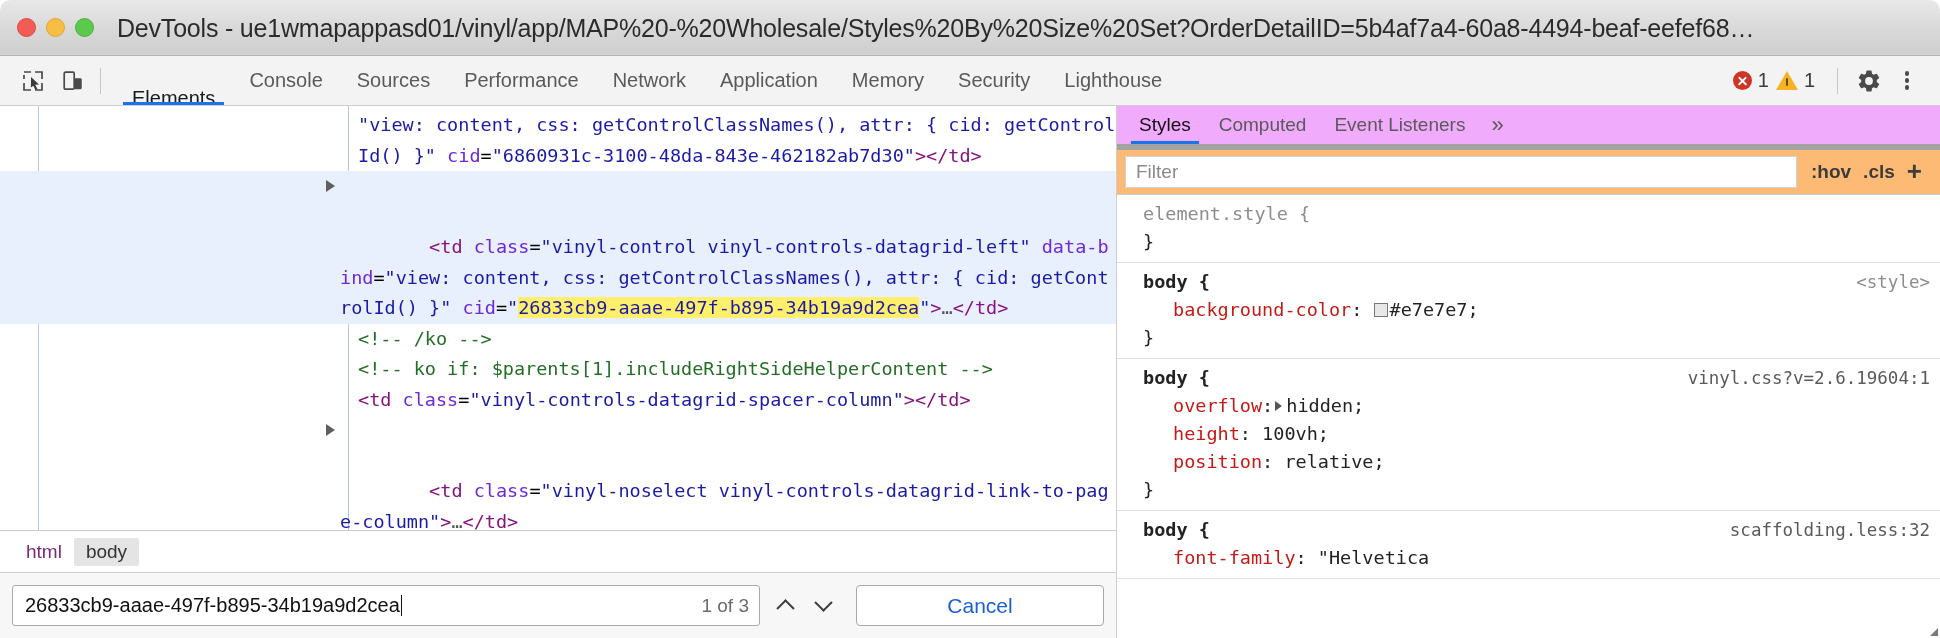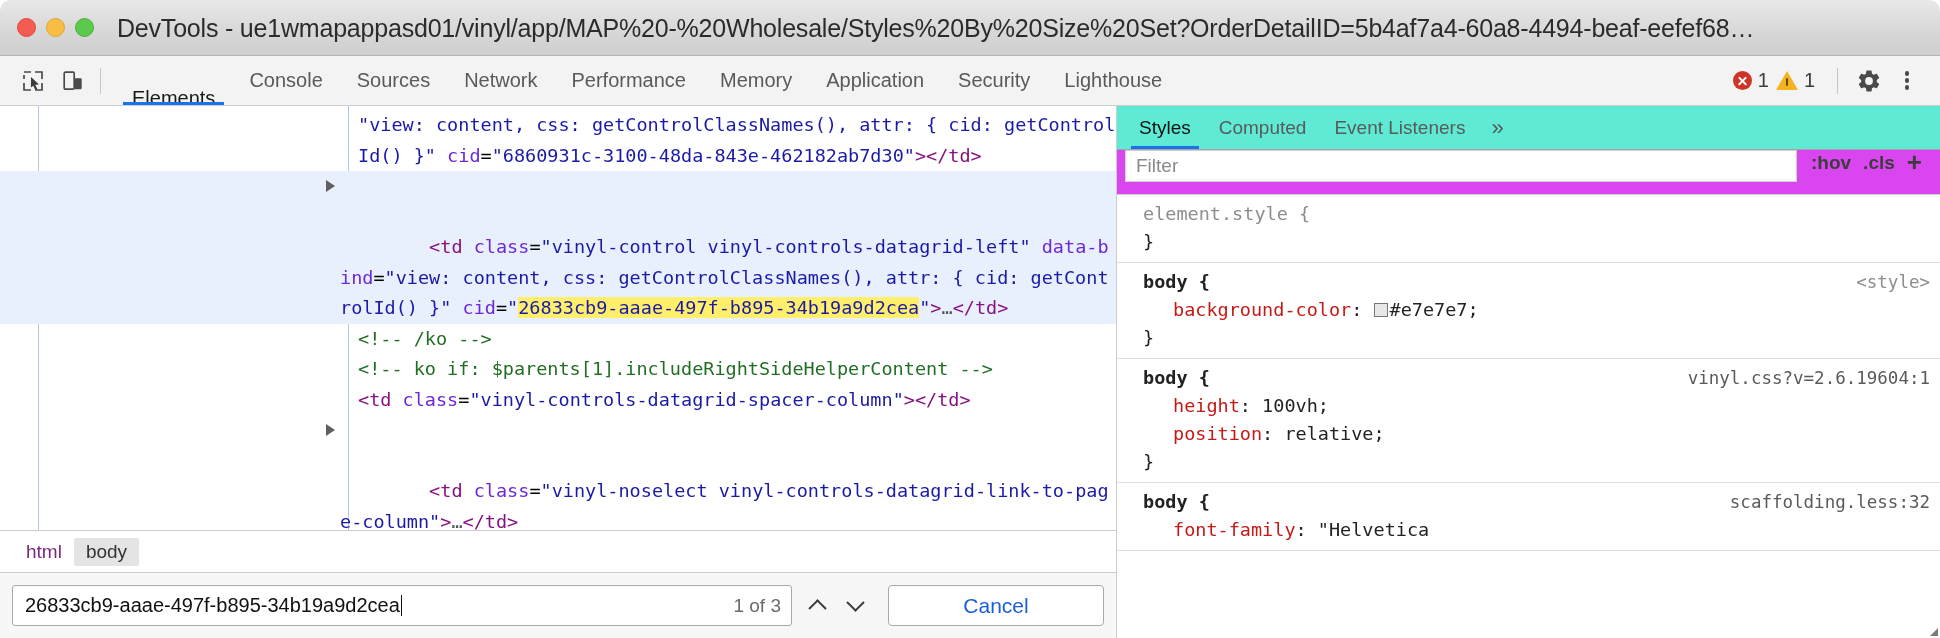--- a/index.html
+++ b/index.html
@@ -224,59 +224,59 @@
   }
   .chev {
     width: 13px; height: 13px;
     border-left: 2.3px solid #3c3c3c;
     border-top: 2.3px solid #3c3c3c;
   }
   .chev.up { transform: rotate(45deg) translate(2px, 2px); }
   .chev.down { transform: rotate(-135deg) translate(2px, 2px); }
   .cancel-btn {
     margin-left: 14px;
-    width: 216px; height: 41px;
+    width: 248px; height: 41px;
     display: flex; align-items: center; justify-content: center;
     border: 1px solid #a9a9a9; border-radius: 4px;
     background: #fff;
     font-size: 21px; color: #1a5fd6;
     cursor: pointer;
     font-family: "Liberation Sans", sans-serif;
   }
 
   
   .styles-pane {
     flex: 1 1 auto; min-width: 0;
     display: flex; flex-direction: column;
     background: #fff;
   }
   .styles-tabs {
     flex: 0 0 44px; height: 44px;
-    background: #5eead4;
-    border-bottom: 1px solid #a3a3a3;
+    background: #f0abfc;
+    border-bottom: 6px solid #a3a3a3;
     display: flex; align-items: stretch;
     padding-left: 8px;
   }
   .stab {
     display: flex; align-items: center;
     padding: 0 14px;
     font-size: 19px; color: #5a5a5a; cursor: pointer;
     position: relative; white-space: nowrap;
   }
   .stab.active { color: #111; }
   .stab.active::after {
     content: ""; position: absolute; left: 6px; right: 6px; bottom: 0;
     height: 3px; background: #1a73e8;
   }
   .stab.more { font-size: 22px; color: #5a5a5a; padding: 0 12px; }
   .filter-row {
     flex: 0 0 45px; height: 45px;
-    background: #d946ef;
+    background: #fdba74;
     border-bottom: 1px solid #cdcdcd;
-    display: flex; align-items: flex-start;
+    display: flex; align-items: center;
     padding: 0 8px 0 8px;
   }
   .filter-input {
     flex: 1 1 auto; height: 32px;
     background: #fff; border: 1px solid #d2d2d2;
     display: flex; align-items: center; padding: 0 10px;
     font-size: 19px; color: #8a8a8a;
     font-family: "Liberation Sans", sans-serif;
     min-width: 0;
   }
@@ -361,24 +361,24 @@
           <rect x="12.2" y="8.2" width="7.5" height="11" rx="1.2" fill="#4a4a4a"></rect>
         </svg>
       </div>
       <div class="tool-sep"></div>
     </div>
 
     <div class="tabs">
       <div class="tab active">Elements</div>
       <div class="tab">Console</div>
       <div class="tab">Sources</div>
+      <div class="tab">Performance</div>
       <div class="tab">Network</div>
-      <div class="tab">Performance</div>
+      <div class="tab">Application</div>
       <div class="tab">Memory</div>
-      <div class="tab">Application</div>
       <div class="tab">Security</div>
       <div class="tab">Lighthouse</div>
     </div>
 
     <div class="toolbar-right">
       <div class="badge-group">
         <div class="badge">
           <span class="err-ico"></span>
           <span class="badge-count">1</span>
         </div>
@@ -487,20 +487,23 @@
           <div class="close-brace">}</div>
         </div>
 
         <div class="rule">
           <div class="rule-head">
             <span class="sel-name">body</span>
             <span class="sel-name">&nbsp;{</span>
             <span class="origin link">vinyl.css?v=2.6.19604:1</span>
           </div>
           <div class="decl">
+            <span class="prop">overflow</span><span class="pval">:</span><span class="arrow-r"></span><span class="pval">hidden</span><span class="pval">;</span>
+          </div>
+          <div class="decl">
             <span class="prop">height</span><span class="pval">: </span><span class="pval">100vh</span><span class="pval">;</span>
           </div>
           <div class="decl">
             <span class="prop">position</span><span class="pval">: </span><span class="pval">relative</span><span class="pval">;</span>
           </div>
           <div class="close-brace">}</div>
         </div>
 
         <div class="rule">
           <div class="rule-head">

